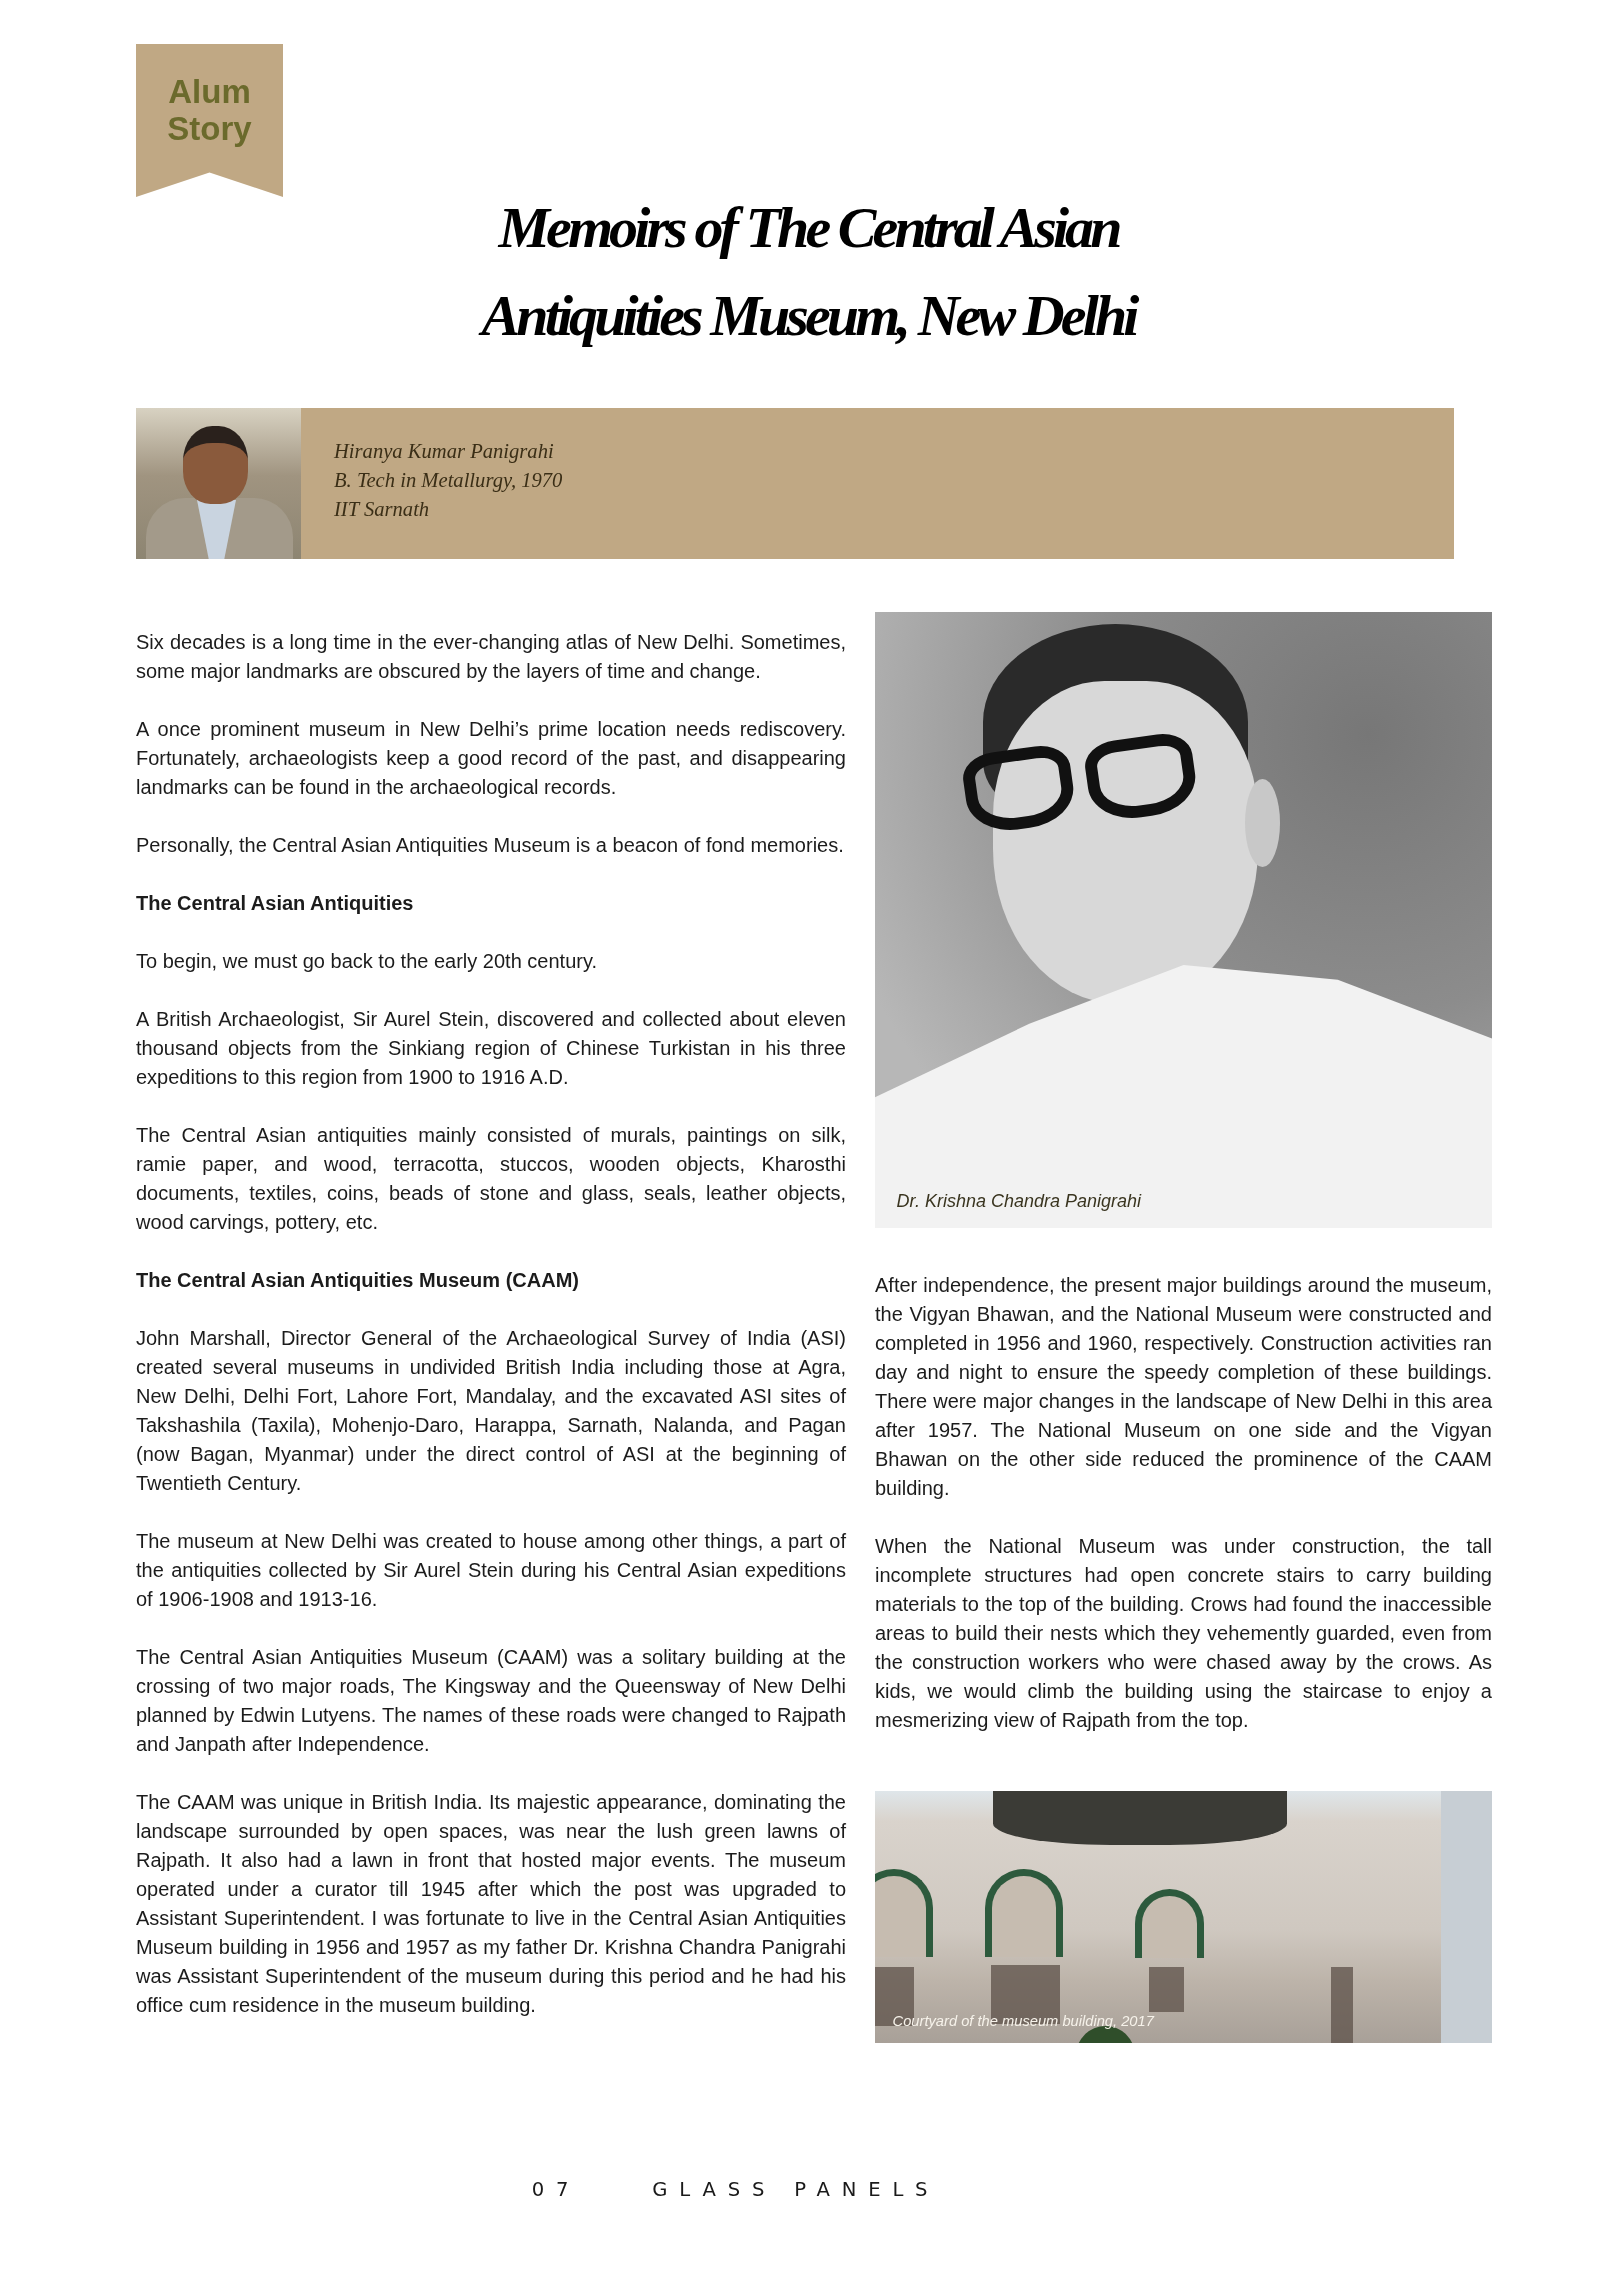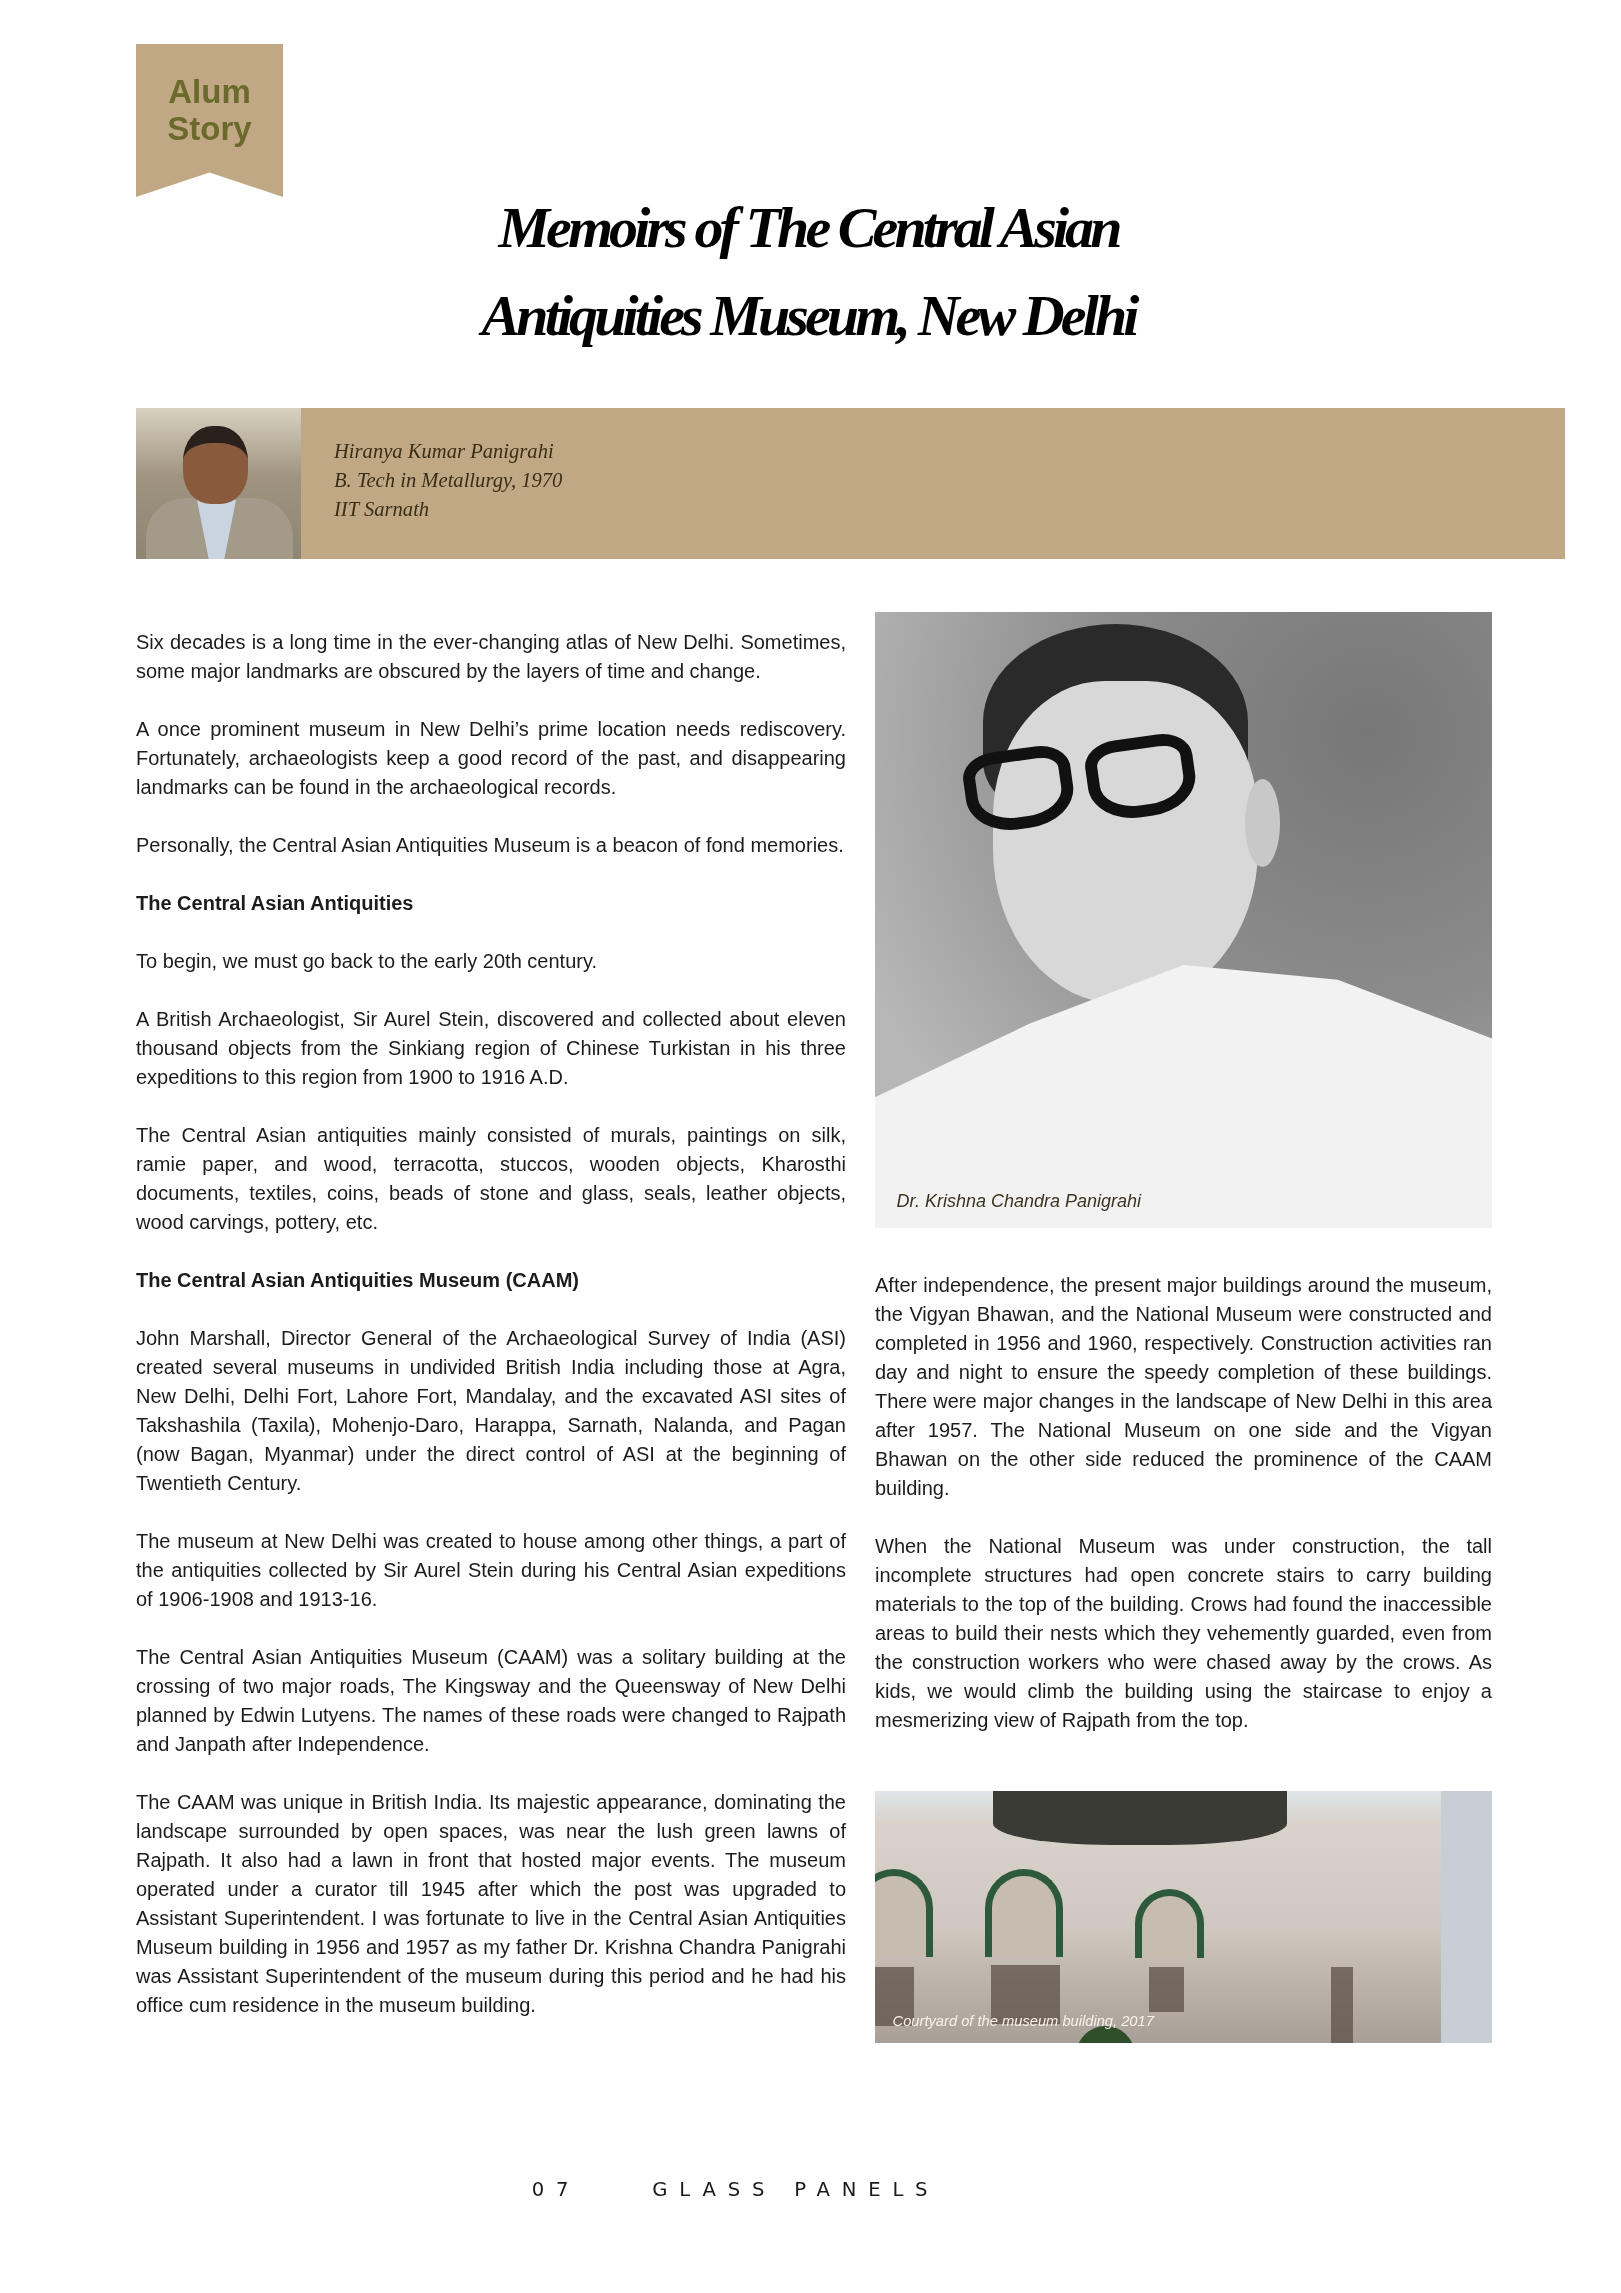--- a/index.html
+++ b/index.html
@@ -19,21 +19,21 @@
 
   .title {
     position: absolute; left: 191px; top: 184px; width: 1235px;
     font-family: "Liberation Serif", serif; font-style: italic; font-weight: bold;
     font-size: 58px; line-height: 88px; letter-spacing: -3.9px;
     color: #000000; text-align: center;
   }
   .title div { white-space: nowrap; }
 
   .author-band {
-    position: absolute; left: 136px; top: 408px; width: 1429px; height: 151px;
+    position: absolute; left: 136px; top: 408px; width: 1318px; height: 151px;
     background: #c0a884; display: flex;
   }
   .author-photo {
     width: 165px; height: 151px; flex: none;
     background: linear-gradient(180deg, #d8d2c2 0%, #a09480 45%, #8d8572 100%);
     position: relative; overflow: hidden;
   }
   .author-photo .head {
     position: absolute; left: 47px; top: 17.6px; width: 65px; height: 78px;
     background: #8a5a3c; border-radius: 45% 45% 42% 42%;

